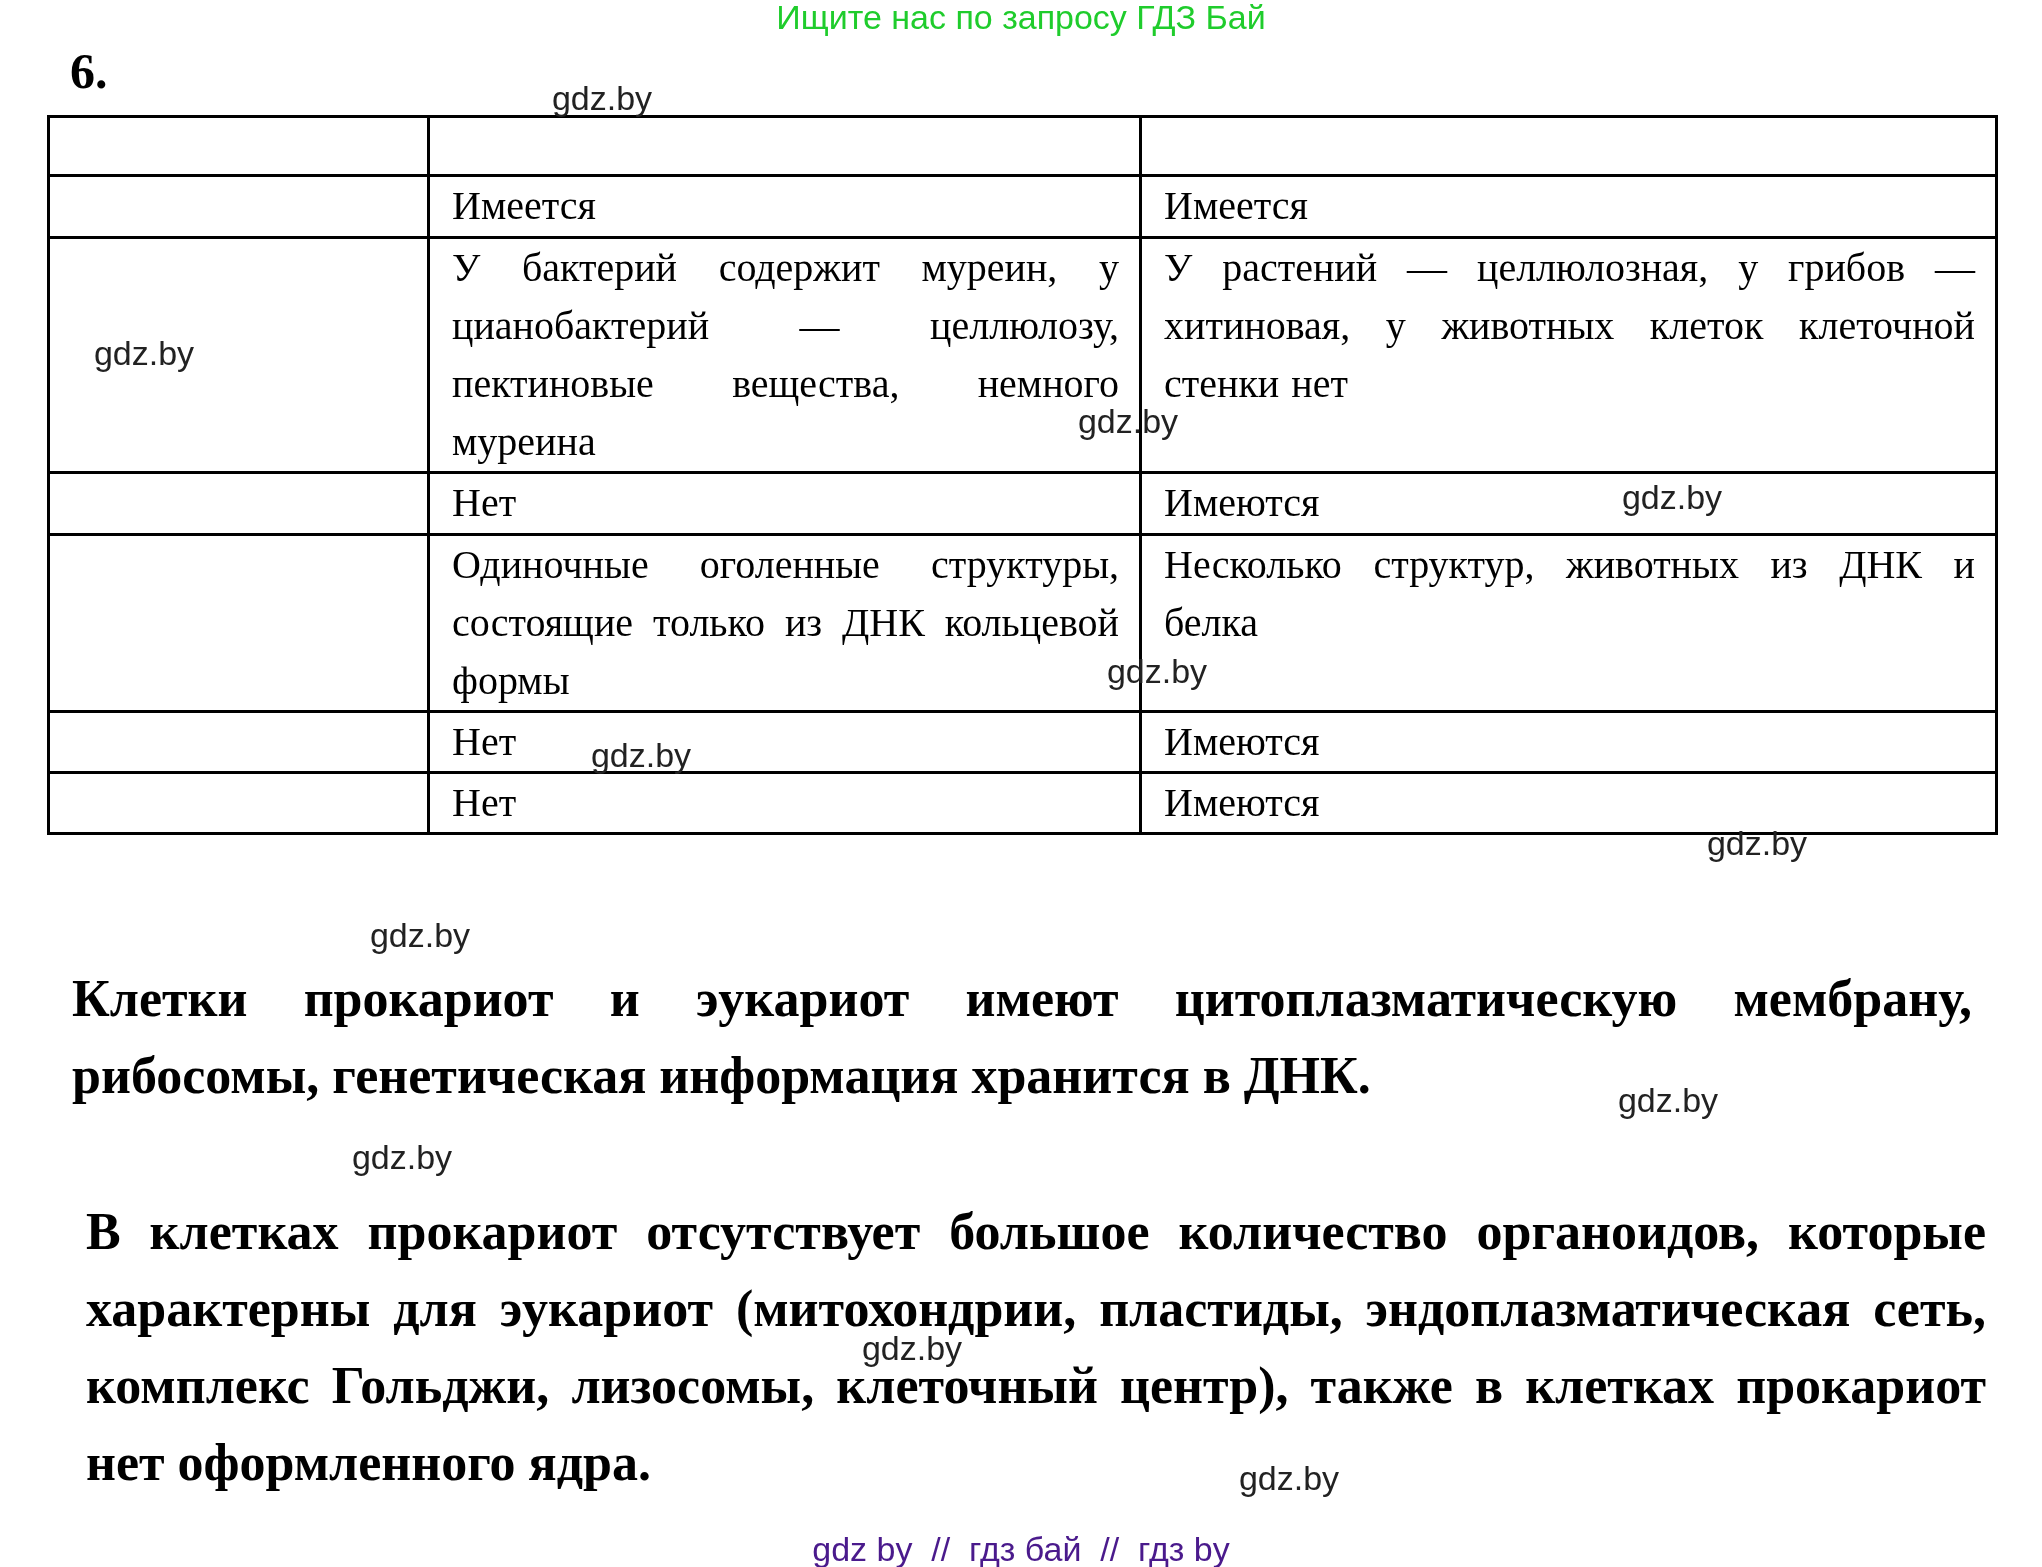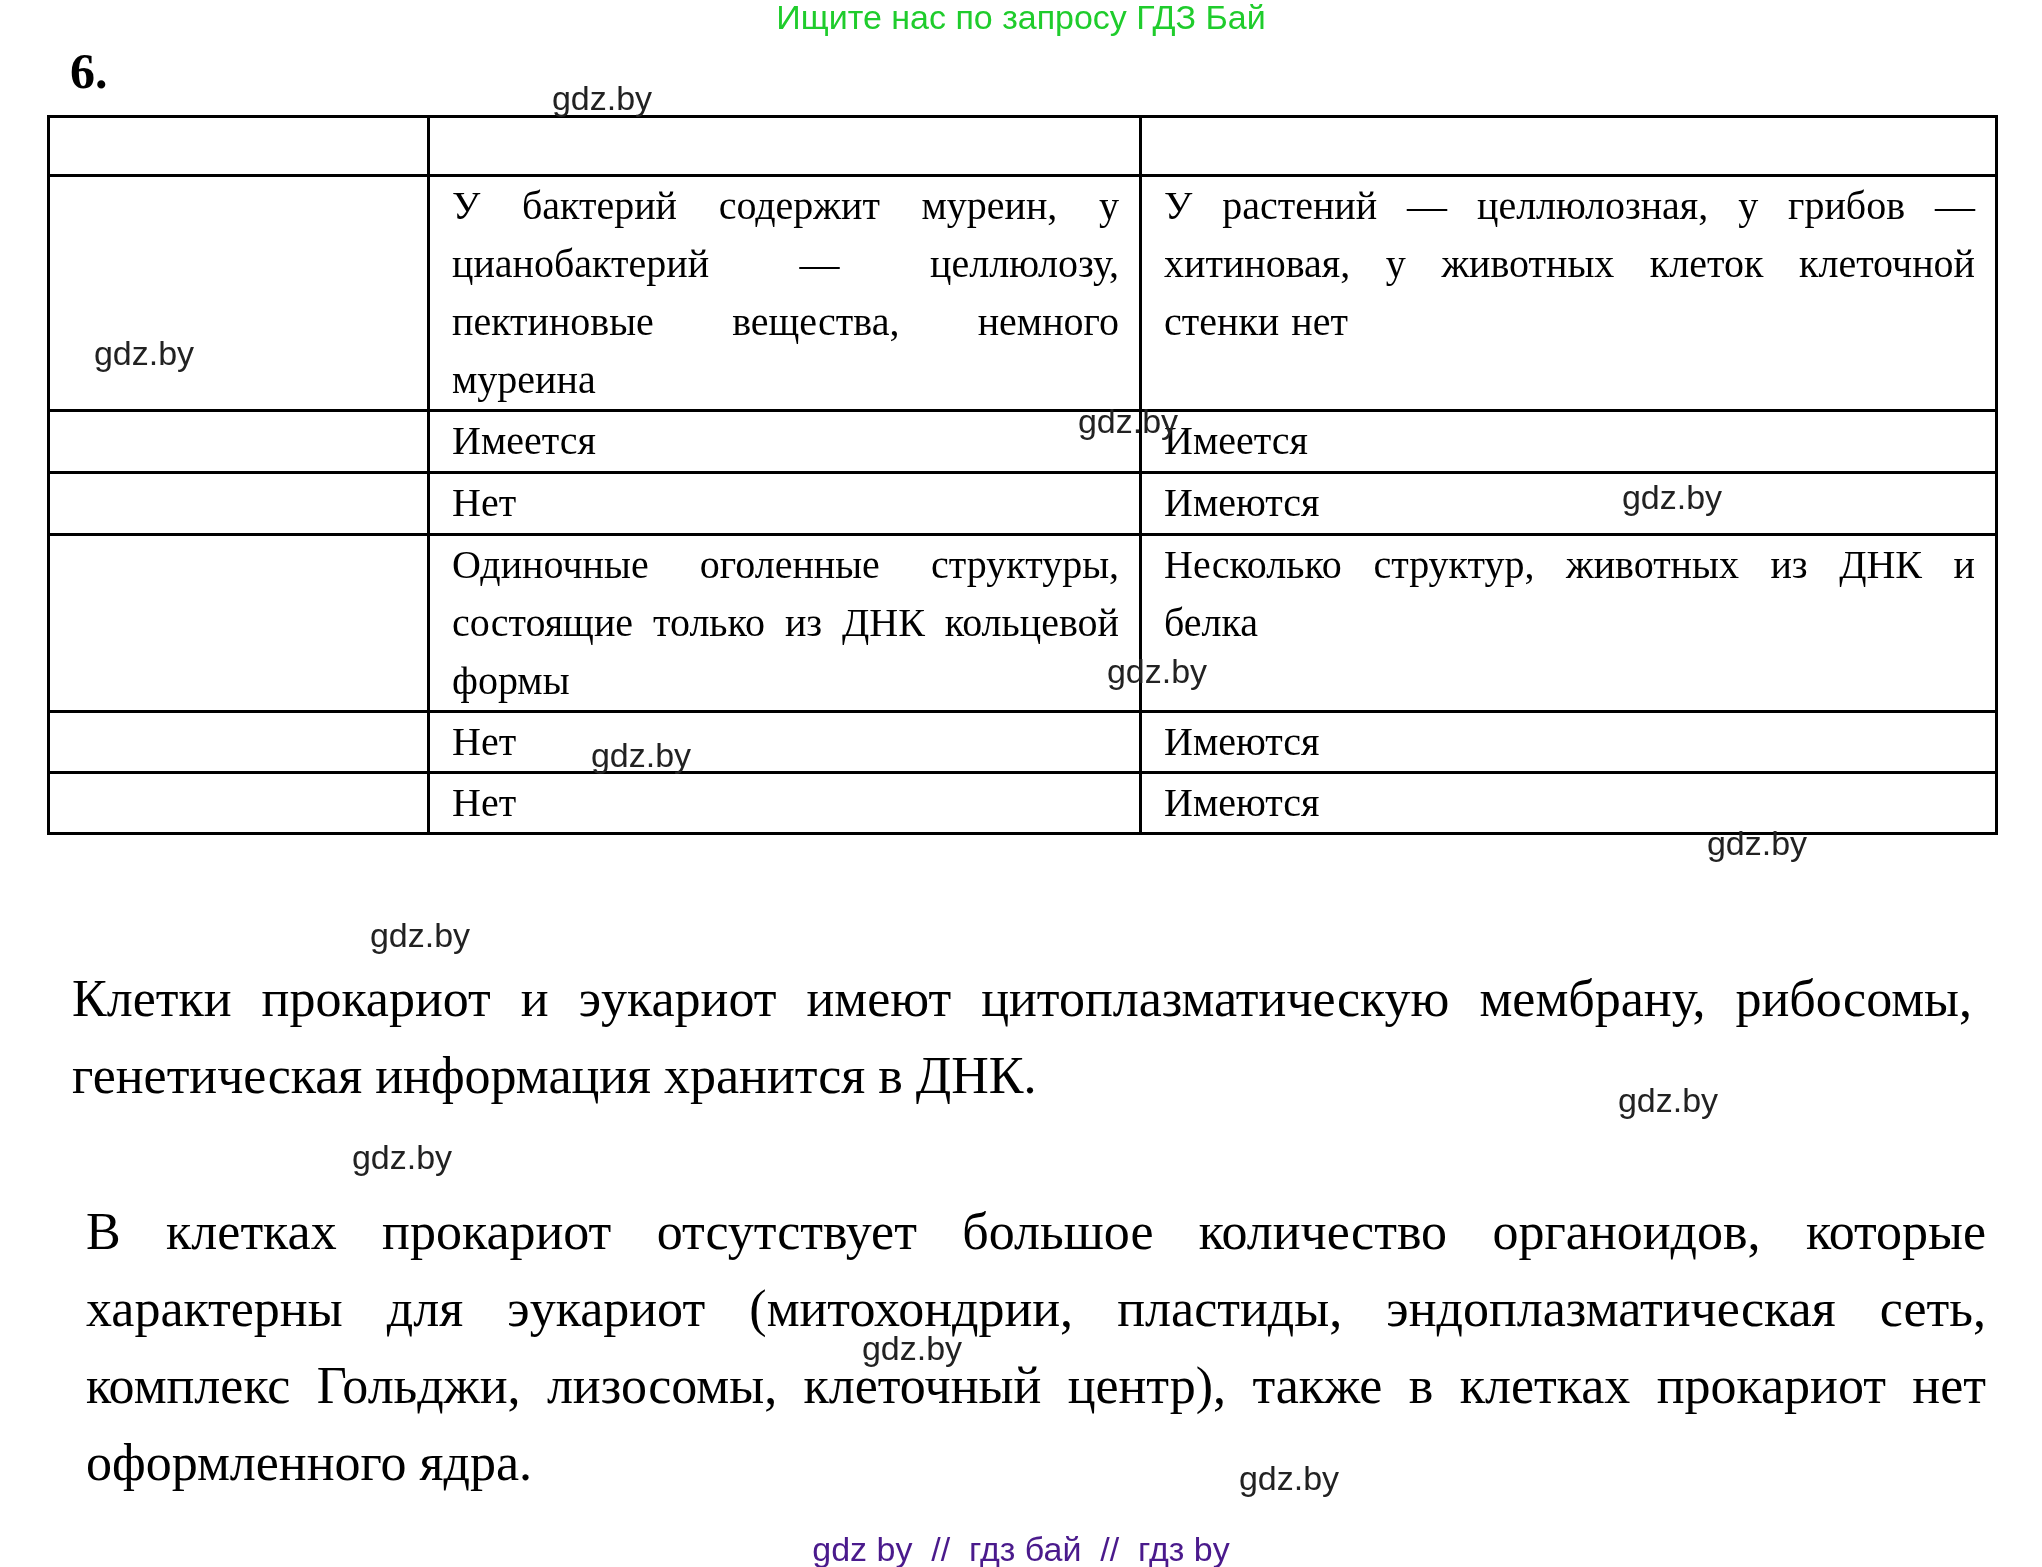--- a/index.html
+++ b/index.html
@@ -24,21 +24,21 @@
     border:3px solid #000; vertical-align:top; padding:0 20px 0 22px;
     font-size:40px; line-height:58px; text-align:justify;
     text-align-last:left;
   }
   table.cmp col.c1 { width:380px; }
   table.cmp col.c2 { width:712px; }
   table.cmp col.c3 { width:856px; }
   table.cmp td.txt { word-spacing:2px; }
   .para {
     position:absolute; left:72px; width:1900px;
-    font-size:52px; line-height:77px; text-align:justify;
+    font-size:52px; line-height:77px; text-align:justify;font-weight:bold;
   }
   .wm {
     position:absolute; font-family:Liberation Sans, sans-serif;
     font-size:34px; color:#222; transform:translate(-50%,-50%);
     white-space:nowrap;
   }
   .footer {
     position:absolute; left:0; width:2042px; top:1530px; text-align:center;
     font-family:"Liberation Sans", sans-serif; font-size:34px; color:#4a1a8c;
     white-space:pre;
@@ -56,29 +56,29 @@
       <col class="c1">
       <col class="c2">
       <col class="c3">
     </colgroup>
   <tbody>
       <tr style="height:59px;">
     <td></td>
     <td></td>
     <td></td>
   </tr>
+  <tr style="height:62px;">
+    <td></td>
+    <td>Имеется</td>
+    <td>Имеется</td>
+  </tr>
   <tr style="height:231px;">
     <td></td>
     <td class="txt">У бактерий содержит муреин, у цианобактерий — целлюлозу, пектиновые вещества, немного муреина</td>
     <td class="txt">У растений — целлюлозная, у грибов — хитиновая, у животных клеток клеточной стенки нет</td>
-  </tr>
-  <tr style="height:62px;">
-    <td></td>
-    <td>Имеется</td>
-    <td>Имеется</td>
   </tr>
   <tr style="height:62px;">
     <td></td>
     <td>Нет</td>
     <td>Имеются</td>
   </tr>
   <tr style="height:175px;">
     <td></td>
     <td class="txt">Одиночные оголенные структуры, состоящие только из ДНК кольцевой формы</td>
     <td class="txt">Несколько структур, животных из ДНК и белка</td>

